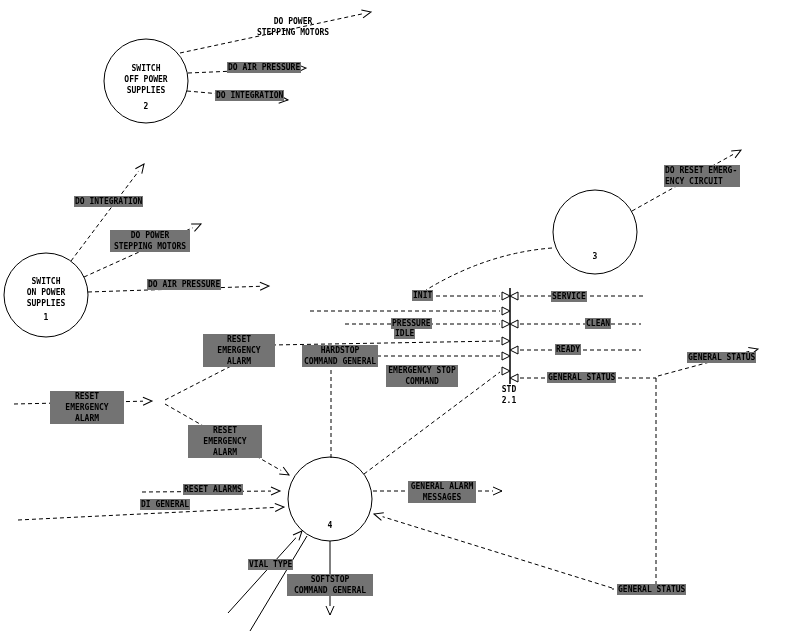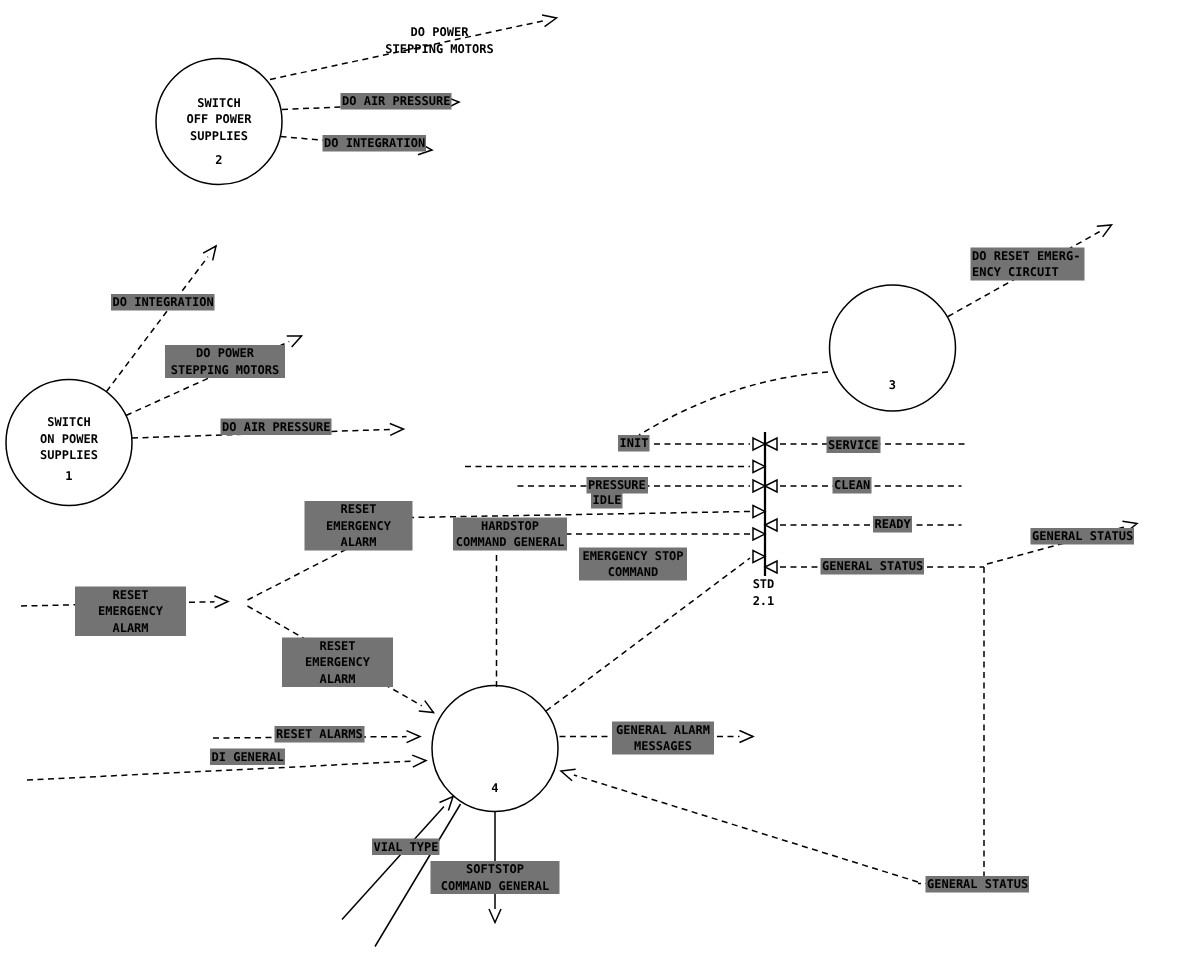--- a/index.html
+++ b/index.html
@@ -156,29 +156,29 @@
 2.1</div>
 
   <div class="lbl ctr" style="left:253px; top:16px; width:80px;">DO POWER
 STEPPING MOTORS</div>
   <div class="lbl bg" style="left:227px; top:62px;">DO AIR PRESSURE</div>
   <div class="lbl bg" style="left:215px; top:90px;">DO INTEGRATION</div>
   <div class="lbl bg" style="left:74px; top:196px;">DO INTEGRATION</div>
   <div class="lbl bg ctr" style="left:110px; top:230px; width:80px;">DO POWER
 STEPPING MOTORS</div>
   <div class="lbl bg" style="left:147px; top:279px;">DO AIR PRESSURE</div>
-  <div class="lbl bg" style="left:647px; top:165px; width:76px;">DO RESET EMERG-
+  <div class="lbl bg" style="left:664px; top:165px; width:76px;">DO RESET EMERG-
 ENCY CIRCUIT</div>
 
   <div class="lbl bg" style="left:412px; top:290px;">INIT</div>
   <div class="lbl bg" style="left:394px; top:306px;margin-top:22px;">IDLE</div>
   <div class="lbl bg" style="left:391px; top:318px;">PRESSURE</div>
   <div class="lbl bg" style="left:551px; top:291px;">SERVICE</div>
-  <div class="lbl bg" style="left:555px; top:318px;">CLEAN</div>
-  <div class="lbl bg" style="left:582px; top:344px;text-align:center;">READY</div>
+  <div class="lbl bg" style="left:585px; top:318px;">CLEAN</div>
+  <div class="lbl bg" style="left:555px; top:344px;text-align:center;">READY</div>
   <div class="lbl bg" style="left:547px; top:372px;">GENERAL STATUS</div>
   <div class="lbl bg" style="left:687px; top:352px;">GENERAL STATUS</div>
   <div class="lbl bg" style="left:617px; top:584px;">GENERAL STATUS</div>
 
   <div class="lbl bg ctr" style="left:50px; top:391px; width:74px;">RESET EMERGENCY
 ALARM</div>
   <div class="lbl bg ctr" style="left:203px; top:334px; width:72px;">RESET EMERGENCY
 ALARM</div>
   <div class="lbl bg ctr" style="left:188px; top:425px; width:74px;">RESET EMERGENCY
 ALARM</div>

